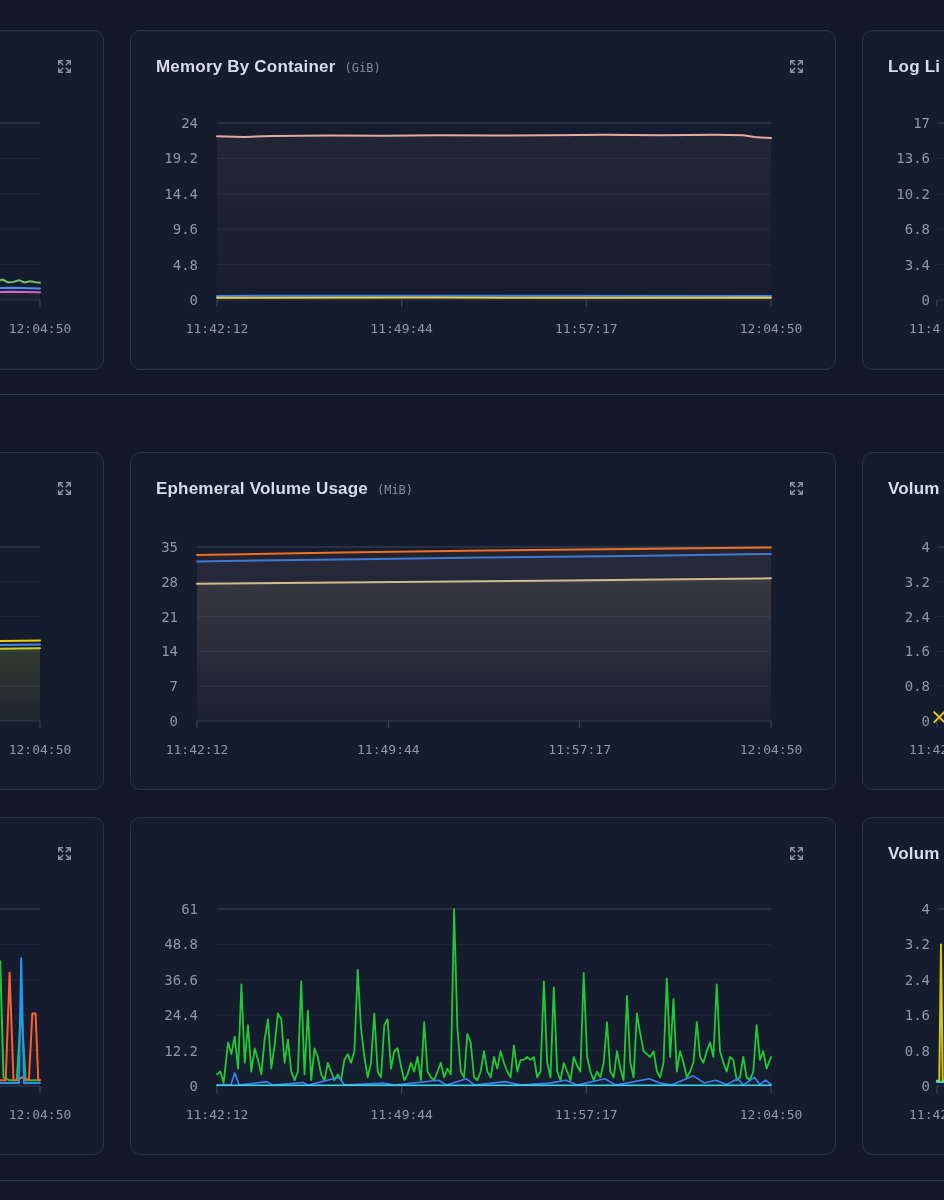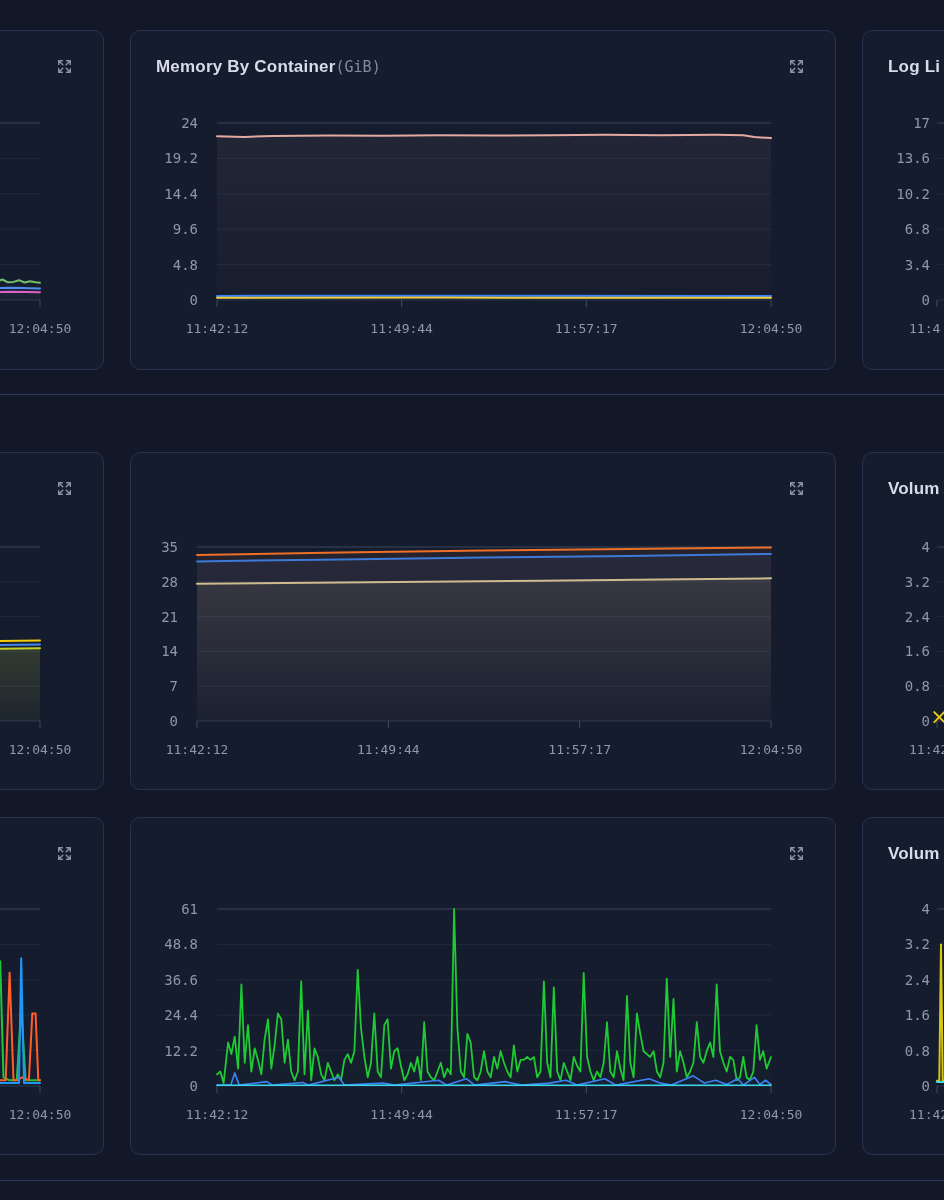--- a/index.html
+++ b/index.html
@@ -8,27 +8,27 @@
     background:#121827;
     font-family:"Liberation Sans", sans-serif;
   }
   .section-line{position:absolute;left:0;width:944px;height:1px;background:#2b3a5c;}
   .panel{
     position:absolute;box-sizing:border-box;
     background:#151c2d;border:1px solid #26334f;border-radius:10px;
   }
   .panel-header{
     position:absolute;top:26px;left:25px;right:56px;height:22px;
-    display:flex;align-items:baseline;white-space:nowrap;overflow:hidden;
+    display:flex;align-items:baseline;gap:9px;white-space:nowrap;overflow:hidden;
   }
   .panel-title{
     color:#d7dde8;font-size:17px;font-weight:600;letter-spacing:.2px;
   }
   .panel-unit{
-    color:#828c a0;color:#828ca0;font-size:15px;
+    color:#828c a0;color:#828ca0;font-size:12px;
     font-family:"DejaVu Sans Mono", monospace;
   }
   .expand-btn{
     position:absolute;top:28px;right:31px;width:15px;height:15px;cursor:pointer;
   }
   .chart{position:absolute;inset:0;width:100%;height:100%;display:block;}
   .tick-y, .tick-x{
     font-family:"DejaVu Sans Mono", monospace;
     fill:#8e97ab;
   }
@@ -235,20 +235,24 @@
       <text x="448.6858" y="301" text-anchor="middle" class="tick-x">11:57:17</text>
       <line x1="640" x2="640" y1="268" y2="275" stroke="#8ba3cc" stroke-opacity="0.35" stroke-width="1"></line>
       <text x="640" y="301" text-anchor="middle" class="tick-x">12:04:50</text>
       <path d="M66.0,130.8L238.2,129.3L410.4,127.8L553.9,126.3L640.0,125.3L640.0,268L66.0,268Z" fill="url(#g7)" stroke="none"></path>
       <path d="M66.0,130.8L238.2,129.3L410.4,127.8L553.9,126.3L640.0,125.3" fill="none" stroke="#d9c592" stroke-width="2" stroke-linejoin="round" stroke-linecap="round"></path>
       <path d="M66.0,108.4L209.5,106.4L353.0,104.4L496.5,102.9L640.0,101.0L640.0,268L66.0,268Z" fill="url(#g8)" stroke="none"></path>
       <path d="M66.0,108.4L209.5,106.4L353.0,104.4L496.5,102.9L640.0,101.0" fill="none" stroke="#2f7ae5" stroke-width="2" stroke-linejoin="round" stroke-linecap="round"></path>
       <path d="M66.0,102.0L209.5,99.5L353.0,97.5L496.5,96.0L640.0,94.5L640.0,268L66.0,268Z" fill="url(#g9)" stroke="none"></path>
       <path d="M66.0,102.0L209.5,99.5L353.0,97.5L496.5,96.0L640.0,94.5" fill="none" stroke="#ee7028" stroke-width="2" stroke-linejoin="round" stroke-linecap="round"></path>
     </svg>
+  <div class="panel-header">
+    <span class="panel-title">Ephemeral Volume Usage</span>
+    <span class="panel-unit">(MiB)</span>
+  </div>
   <svg class="expand-btn" viewBox="0 0 15 15">
     <g fill="none" stroke="#8a93a6" stroke-width="1.4" stroke-linecap="round" stroke-linejoin="round">
       <path d="M9.6 1.7h3.7v3.7M13.1 1.9L9.2 5.8"></path>
       <path d="M5.4 13.3H1.7V9.6M1.9 13.1l3.9-3.9"></path>
       <path d="M1.7 5.4V1.7h3.7M1.9 1.9l3.9 3.9"></path>
       <path d="M13.3 9.6v3.7H9.6M13.1 13.1L9.2 9.2"></path>
     </g>
   </svg>
 </div>
 

